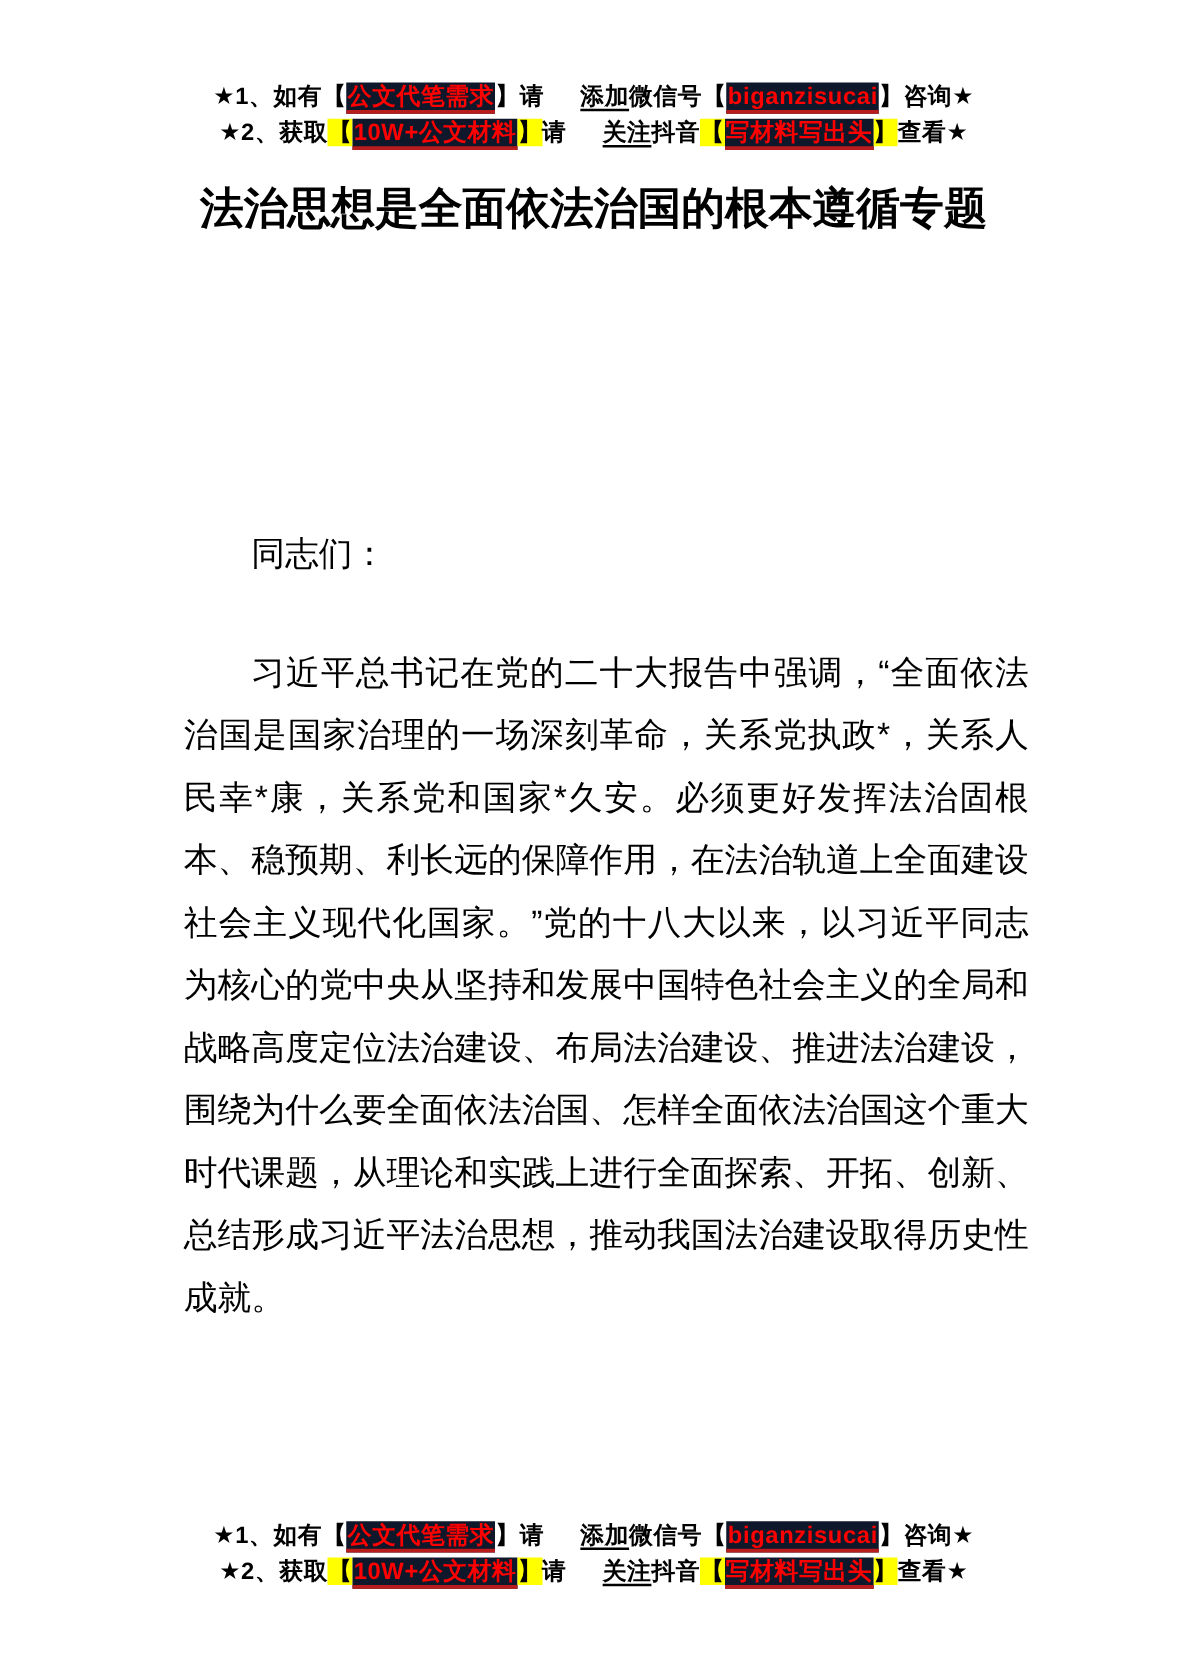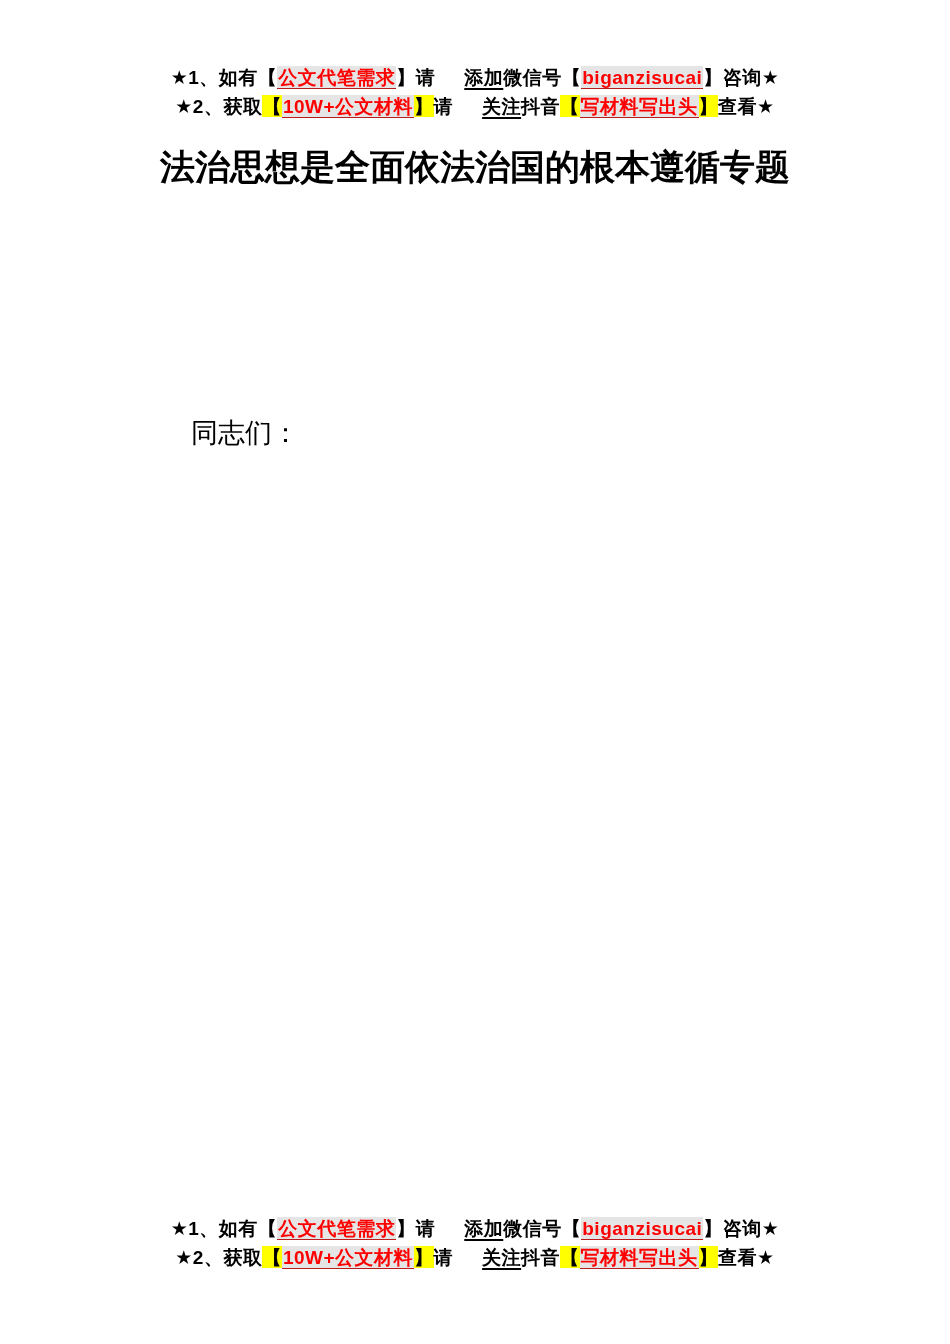--- a/index.html
+++ b/index.html
@@ -32,22 +32,22 @@
   .seg-plain { color: #000000; }
   .seg-underline {
     color: #000000;
     text-decoration: underline;
     text-decoration-thickness: 2px;
     text-underline-offset: 4px;
     margin-left: 29px;
   }
   .seg-highlight-red {
     color: #ff0000;
-    background: #e5e5e5;
-    border-bottom: 1px solid #b91c1c;
+    background: #0f172a;
+    border-bottom: 3px solid #b91c1c;
     padding: 1px 1px 0 1px;
   }
   .seg-highlight-black {
     color: #000000;
     background: #ffff00;
     padding: 1px 0 0 0;
   }
   
   .title {
     position: absolute;
@@ -60,21 +60,21 @@
     line-height: 44px;
     letter-spacing: 0px;
   }
   .title-1 { top: 145px; }
   .title-2 { top: 263px; }
   
   .bodytext {
     position: absolute;
     left: 137px;
     width: 676px;
-    margin: 0;
+    margin: 10px;
     font-size: 27px;
     font-weight: 400;
     line-height: 50px;
     text-align: justify;
     color: #000000;
   }
   .salutation { top: 408px; text-indent: 2em; }
   .para { top: 503px; text-indent: 2em; }
   .heading { top: 1048px; text-indent: 2em; }
 </style>
@@ -86,20 +86,21 @@
   <div class="promo promo-top">
     <div class="promo-line"><span class="seg seg-plain">★1、如有【</span><span class="seg seg-highlight-red">公文代笔需求</span><span class="seg seg-plain">】请</span><span class="seg seg-underline">添加</span><span class="seg seg-plain">微信号【</span><span class="seg seg-highlight-red">biganzisucai</span><span class="seg seg-plain">】咨询★</span></div>
     <div class="promo-line"><span class="seg seg-plain">★2、获取</span><span class="seg seg-highlight-black">【</span><span class="seg seg-highlight-red">10W+公文材料</span><span class="seg seg-highlight-black">】</span><span class="seg seg-plain">请</span><span class="seg seg-underline">关注</span><span class="seg seg-plain">抖音</span><span class="seg seg-highlight-black">【</span><span class="seg seg-highlight-red">写材料写出头</span><span class="seg seg-highlight-black">】</span><span class="seg seg-plain">查看★</span></div>
   </div>
 
   <h1 class="title title-1">法治思想是全面依法治国的根本遵循专题</h1>
 
 
   <p class="bodytext salutation">同志们：</p>
 
+  <p class="bodytext para">习近平总书记在党的二十大报告中强调，“全面依法治国是国家治理的一场深刻革命，关系党执政*，关系人民幸*康，关系党和国家*久安。必须更好发挥法治固根本、稳预期、利长远的保障作用，在法治轨道上全面建设社会主义现代化国家。”党的十八大以来，以习近平同志为核心的党中央从坚持和发展中国特色社会主义的全局和战略高度定位法治建设、布局法治建设、推进法治建设，围绕为什么要全面依法治国、怎样全面依法治国这个重大时代课题，从理论和实践上进行全面探索、开拓、创新、总结形成习近平法治思想，推动我国法治建设取得历史性成就。</p>
 
 
   <div class="promo promo-bottom">
     <div class="promo-line"><span class="seg seg-plain">★1、如有【</span><span class="seg seg-highlight-red">公文代笔需求</span><span class="seg seg-plain">】请</span><span class="seg seg-underline">添加</span><span class="seg seg-plain">微信号【</span><span class="seg seg-highlight-red">biganzisucai</span><span class="seg seg-plain">】咨询★</span></div>
     <div class="promo-line"><span class="seg seg-plain">★2、获取</span><span class="seg seg-highlight-black">【</span><span class="seg seg-highlight-red">10W+公文材料</span><span class="seg seg-highlight-black">】</span><span class="seg seg-plain">请</span><span class="seg seg-underline">关注</span><span class="seg seg-plain">抖音</span><span class="seg seg-highlight-black">【</span><span class="seg seg-highlight-red">写材料写出头</span><span class="seg seg-highlight-black">】</span><span class="seg seg-plain">查看★</span></div>
   </div>
 
 </div>
 
 </body></html>

